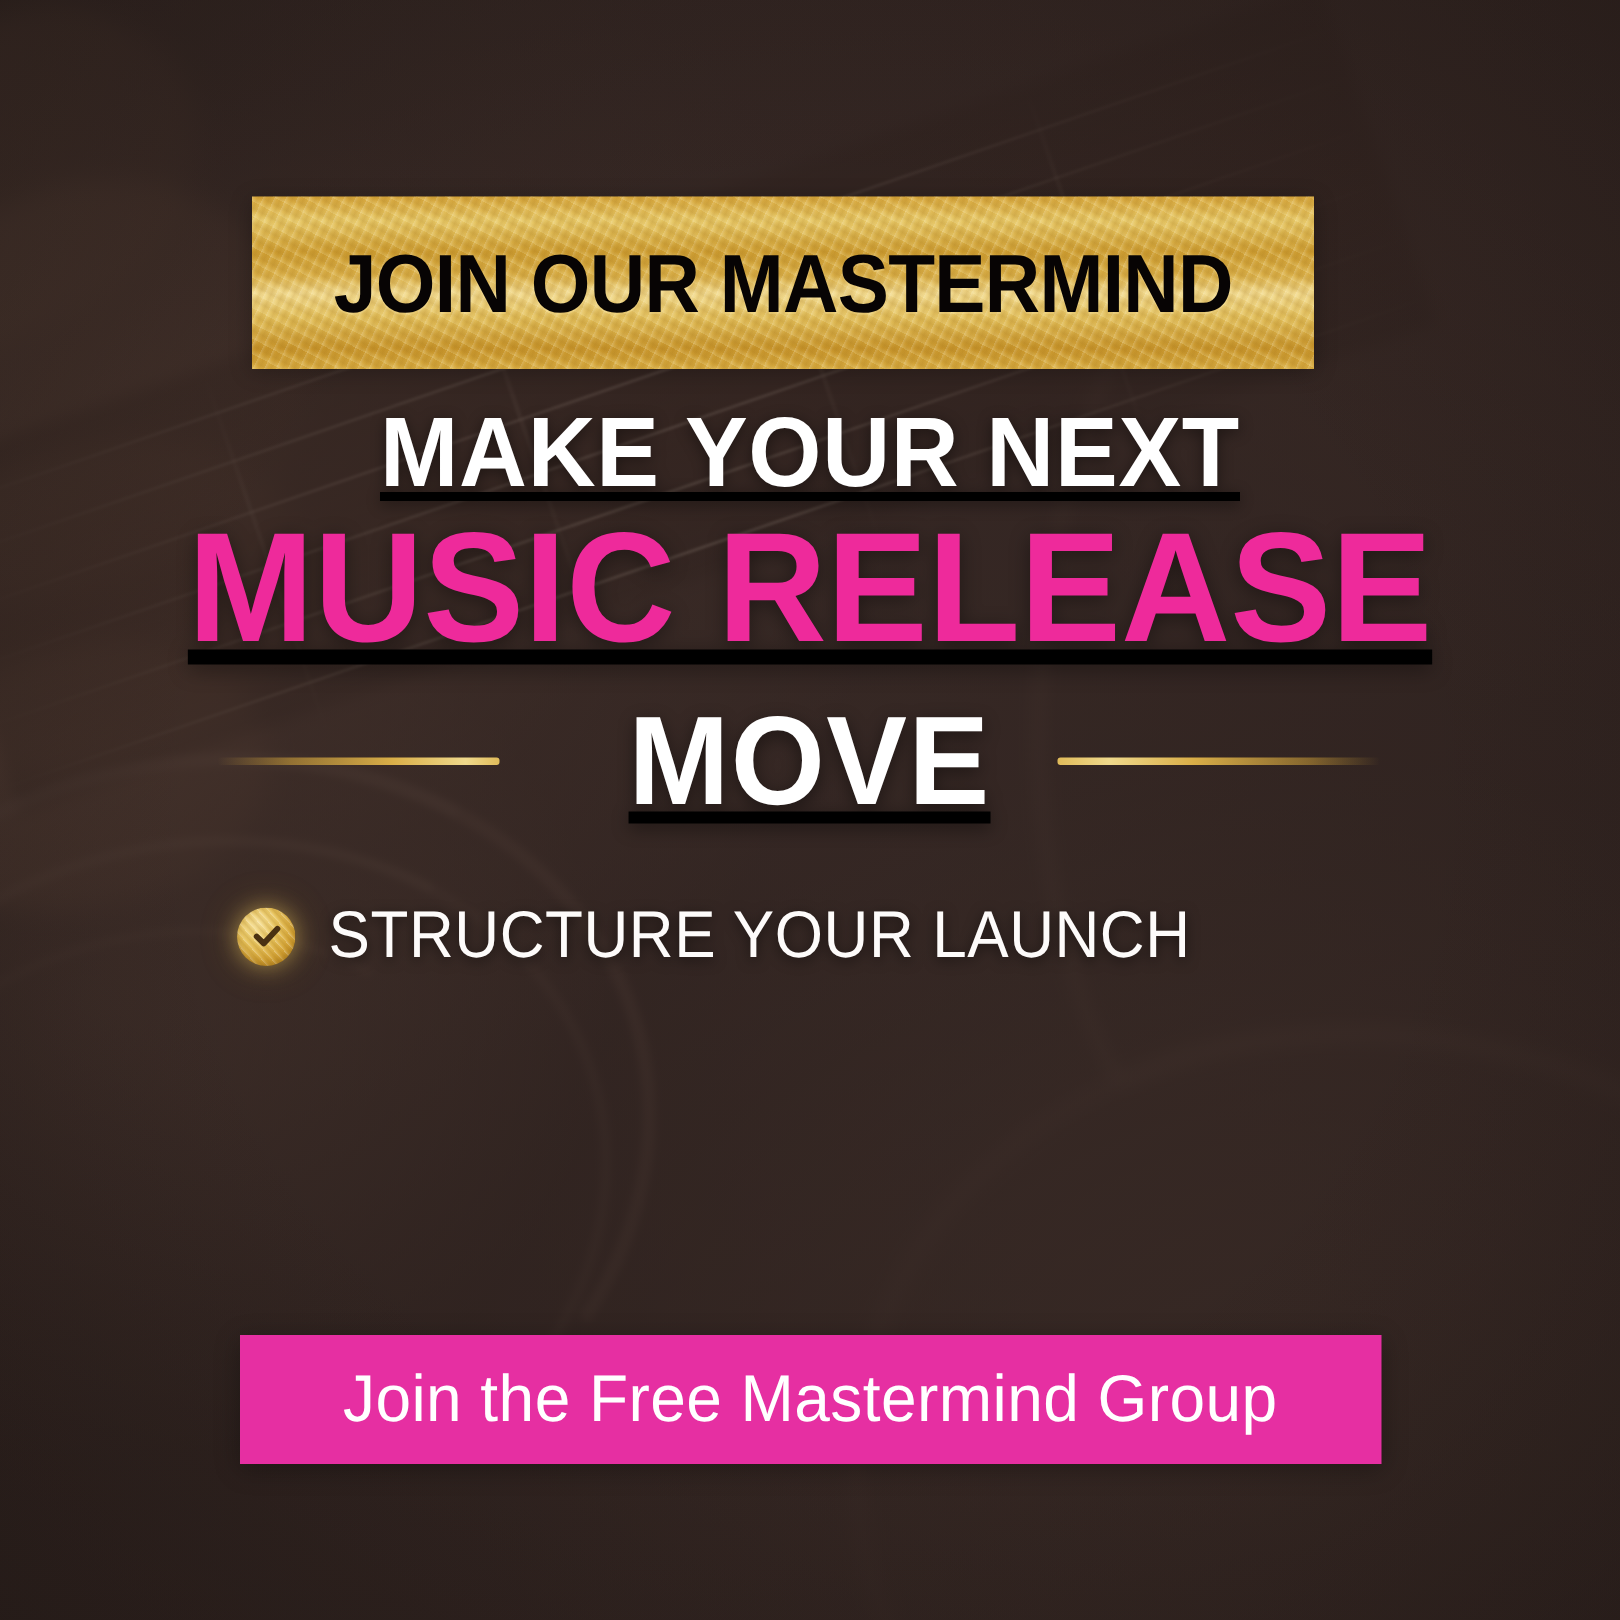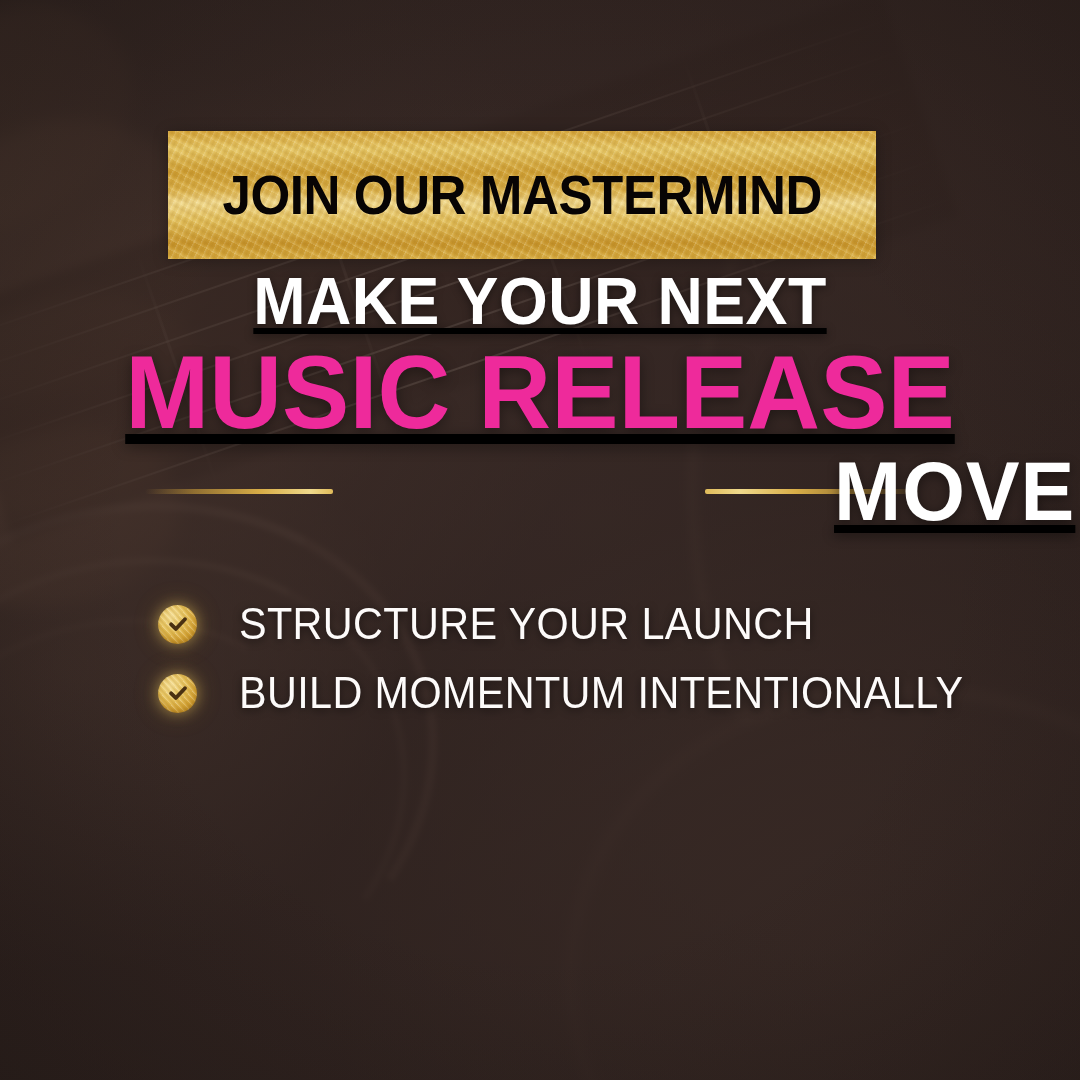--- a/index.html
+++ b/index.html
@@ -127,21 +127,21 @@
     position:absolute; inset:0;
     background:radial-gradient(ellipse 95% 95% at 50% 50%, rgba(0,0,0,0) 40%, rgba(25,17,15,0.42) 100%);
   }
 
   
   .content { position:absolute; inset:0; }
 
   
   .gold-banner {
     position:absolute;
-    left:168px; top:131px; width:708px; height:128px;
+    left:168px; top:131px; width:708px; height:115px;
     display:flex; align-items:center; justify-content:center;
     background:
       repeating-linear-gradient(115deg, rgba(255,255,255,0.16) 0px, rgba(255,255,255,0) 2px, rgba(160,110,20,0.14) 4px, rgba(255,255,255,0) 7px),
       repeating-linear-gradient(28deg, rgba(255,248,200,0.20) 0px, rgba(255,248,200,0) 3px, rgba(140,96,16,0.12) 5px, rgba(255,255,255,0) 9px),
       linear-gradient(180deg, #d7a73c 0%, #e8c968 14%, #cf9f33 32%, #dbb14a 46%, #f2da8e 56%, #e3c05c 70%, #c9962c 88%, #d9ad42 100%);
     box-shadow:0 2px 14px rgba(0,0,0,0.28);
   }
   .gold-banner-text {
     font-size:55px;
     font-weight:bold;
@@ -166,23 +166,23 @@
     margin-top:6px;
     font-size:104px; font-weight:bold;
     color:#EE2A9B;
     letter-spacing:0px; line-height:1.0;
     transform:scaleX(0.97);
     text-shadow:0 3px 14px rgba(0,0,0,0.40);
   }
 
   .move-row {
     position:relative;
-    margin-top:2px;
+    margin-top:18px;
     height:90px;
-    display:flex; align-items:center; justify-content:flex-end;
+    display:flex; align-items:center; justify-content:center;
   }
   .line-move {
     font-size:84px; font-weight:bold; color:#ffffff;
     letter-spacing:1px; line-height:1.0;
     transform:scaleX(0.96);
     text-shadow:0 3px 12px rgba(0,0,0,0.45);
     z-index:2;
   }
   .divider {
     position:absolute; top:50%; height:5px; margin-top:-2px;
@@ -194,21 +194,21 @@
   }
   .divider-right {
     right:160px; width:215px;
     background:linear-gradient(270deg, rgba(201,150,44,0) 0%, rgba(214,166,58,0.50) 22%, #d9ae48 58%, #efd98c 84%, #e0bb5a 100%);
   }
 
   
   .bullets { position:absolute; left:158px; top:598px; }
   .bullet-row {
     display:flex; align-items:center;
-    height:52px; margin-bottom:17px;gap:20px;
+    height:52px; margin-bottom:17px;
   }
   .check-circle {
     position:relative;
     flex:0 0 auto;
     width:39px; height:39px; border-radius:50%;
     margin-right:22px;
     background:
       repeating-linear-gradient(48deg, rgba(255,255,255,0.28) 0px, rgba(255,255,255,0) 1.5px, rgba(150,104,16,0.18) 3px, rgba(255,255,255,0) 5px),
       radial-gradient(circle at 34% 28%, #f6e098 0%, #e8c560 34%, #d5a436 66%, #bf8b22 100%);
     box-shadow:
@@ -305,27 +305,22 @@
 
       <div class="bullet-row">
         <span class="check-circle">
           <svg class="check-glyph" viewBox="0 0 24 24" aria-hidden="true">
             <path d="M4.5 12.4 L9.6 17.4 L19.6 6.8" fill="none" stroke="#4a3112" stroke-width="4.2" stroke-linecap="round" stroke-linejoin="round"></path>
           </svg>
         </span>
         <span class="bullet-text">STRUCTURE YOUR LAUNCH</span>
       </div>
 
-      <div class="bullet-row">
-        <span class="check-circle">
-          <svg class="check-glyph" viewBox="0 0 24 24" aria-hidden="true">
-            <path d="M4.5 12.4 L9.6 17.4 L19.6 6.8" fill="none" stroke="#4a3112" stroke-width="4.2" stroke-linecap="round" stroke-linejoin="round"></path>
-          </svg>
-        </span>
-        <span class="bullet-text">BUILD MOMENTUM INTENTIONALLY</span>
-      </div>
-
-
-    </div>
-
+
+
+    </div>
+
+    <div class="cta">
+      <span class="cta-text">Join the Free Mastermind Group</span>
+    </div>
 
   </div>
 </div>
 
 </body></html>

